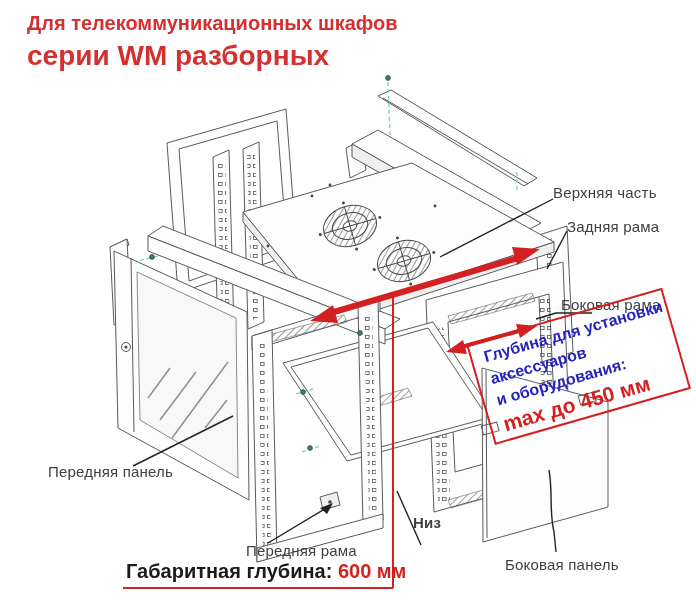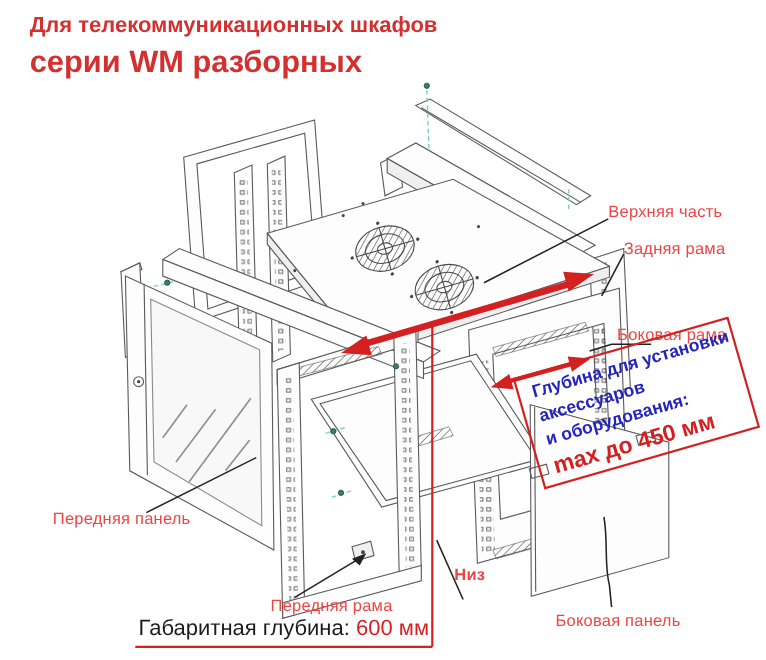--- a/index.html
+++ b/index.html
@@ -3,25 +3,25 @@
 <meta charset="utf-8">
 <style>
   :root{
     --red:#d42020; --title_red:#d43030; --blue:#2020b8; --note_blue:#2424bc;
     --drawing:#5a5a5a; --teal:#7ccfc8; --screw_green:#3a7f63;
   }
   html,body{margin:0;padding:0;background:#ffffff;}
   body{font-family:"Liberation Sans","DejaVu Sans",sans-serif;}
   .stage{position:relative;width:696px;height:600px;background:#ffffff;overflow:hidden;}
   .stage svg{position:absolute;left:0;top:0;}
-  .lbl{position:absolute;font-size:15px;font-weight:500;color:#ef4444;white-space:nowrap;letter-spacing:0.2px;}
+  .lbl{position:absolute;font-size:15px;font-weight:500;color:#404040;white-space:nowrap;letter-spacing:0.2px;}
   .title1{position:absolute;left:27px;top:12px;font-size:20px;font-weight:700;color:var(--title_red);white-space:nowrap;}
   .title2{position:absolute;left:27px;top:40px;font-size:28px;font-weight:700;color:var(--title_red);white-space:nowrap;}
   .title3{position:absolute;left:27px;top:76px;font-size:28px;font-weight:500;color:var(--blue);white-space:nowrap;}
-  .dim{position:absolute;left:126px;top:560px;font-size:20px;font-weight:400;color:#1b1b1b;white-space:nowrap;}
+  .dim{position:absolute;left:126px;top:560px;font-size:20px;font-weight:700;color:#1b1b1b;white-space:nowrap;}
   .dim .val{color:var(--red);}
   .note{position:absolute;left:466px;top:344px;width:184px;transform:rotate(-16deg);
         transform-origin:0 0;border:2px solid var(--red);padding:5px 4px 2px 12px;background:transparent;}
   .note .bl{display:block;color:var(--note_blue);font-weight:700;font-size:16px;line-height:1.42;white-space:nowrap;}
   .note .rd{display:block;color:var(--red);font-weight:700;font-size:21px;line-height:1.25;white-space:nowrap;}
   .ln{fill:none;stroke:var(--drawing);stroke-width:1;}
   .face{fill:#fdfdfd;stroke:var(--drawing);stroke-width:1;}
   .face2{fill:#efefef;stroke:var(--drawing);stroke-width:1;}
   .glass{fill:#f8f8f8;stroke:#8a8a8a;stroke-width:1;}
   .refl{stroke:#909090;stroke-width:1.5;}

